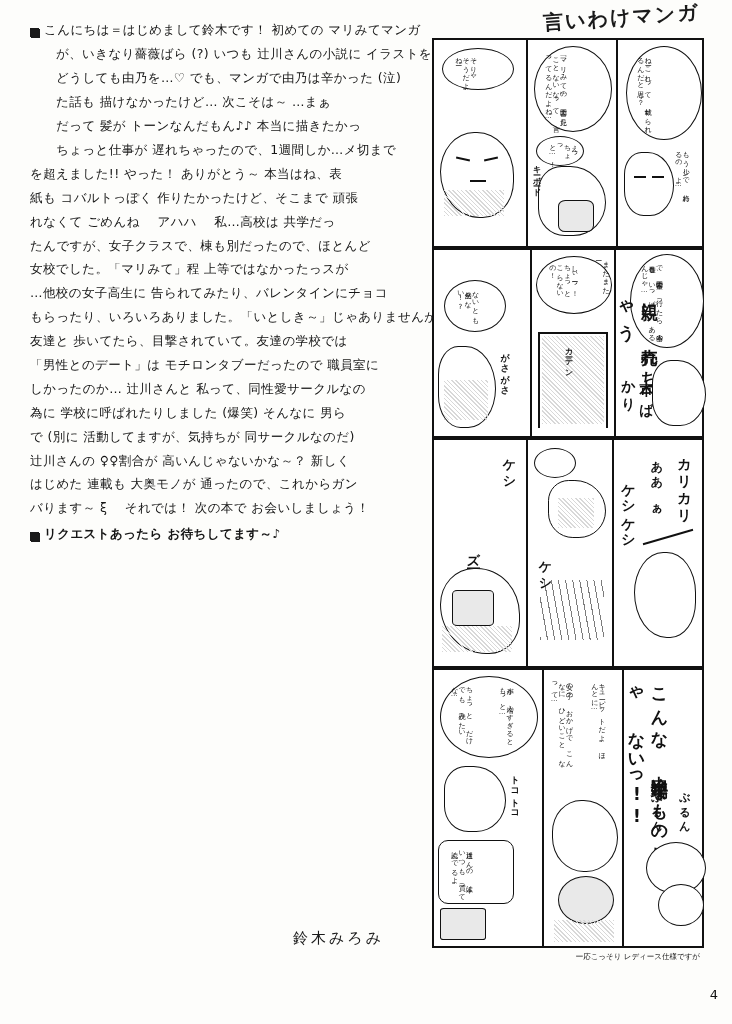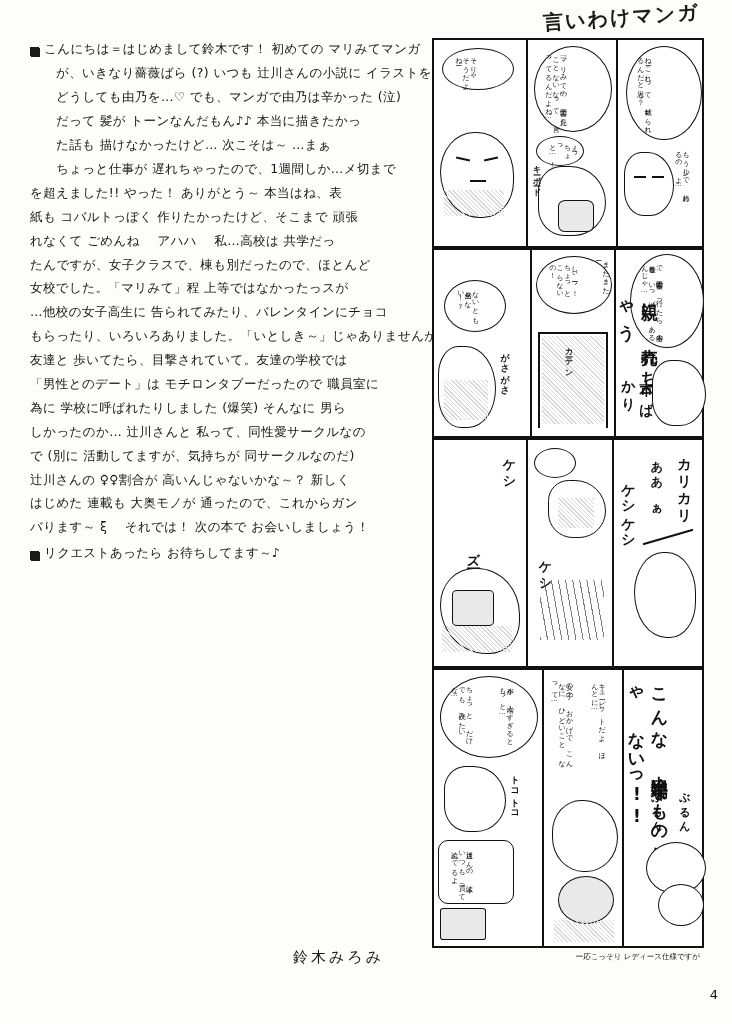--- a/index.html
+++ b/index.html
@@ -5,21 +5,21 @@
   html,body{margin:0;padding:0;background:#ffffff;}
   body{
     width:732px;height:1024px;
     font-family:"DejaVu Sans","Liberation Sans",sans-serif;
     color:#1a1a1a;position:relative;overflow:hidden;
   }
   .page{position:absolute;inset:0;background:#fdfdfb;}
 
   
   .afterword{
-    position:absolute;left:30px;top:43px;width:372px;height:930px;
+    position:absolute;left:30px;top:24px;width:372px;height:930px;
   }
   .aw-line{
     font-size:12.5px;line-height:1.0;white-space:nowrap;
     letter-spacing:0.4px;
     font-family:"DejaVu Sans","Liberation Sans",sans-serif;
     color:#151515;
     transform-origin:left center;
   }
   .aw-row{display:flex;align-items:flex-start;margin-bottom:11.4px;}
   .bullet{
@@ -95,26 +95,26 @@
       <span class="bullet"></span>
       <span class="aw-line">こんにちは＝はじめまして鈴木です！ 初めての マリみてマンガ</span>
     </div>
     <div class="aw-row indent">
       <span class="aw-line">が、いきなり薔薇ばら (?) いつも 辻川さんの小説に イラストを描</span>
     </div>
     <div class="aw-row indent">
       <span class="aw-line">どうしても由乃を…♡ でも、マンガで由乃は辛かった (泣)</span>
     </div>
     <div class="aw-row indent">
+      <span class="aw-line">た話も 描けなかったけど… 次こそは～ …まぁ</span>
+    </div>
+    <div class="aw-row indent">
       <span class="aw-line">だって 髪が トーンなんだもん♪♪ 本当に描きたかっ</span>
     </div>
     <div class="aw-row indent">
-      <span class="aw-line">た話も 描けなかったけど… 次こそは～ …まぁ</span>
-    </div>
-    <div class="aw-row indent">
       <span class="aw-line">ちょっと仕事が 遅れちゃったので、1週間しか…メ切まで</span>
     </div>
     <div class="aw-row">
       <span class="aw-line">を超えました!! やった！ ありがとう～ 本当はね、表</span>
     </div>
     <div class="aw-row">
       <span class="aw-line">紙も コバルトっぽく 作りたかったけど、そこまで 頑張</span>
     </div>
     <div class="aw-row">
       <span class="aw-line">れなくて ごめんね ゞアハハ 　私…高校は 共学だっ</span>
@@ -131,38 +131,38 @@
     <div class="aw-row">
       <span class="aw-line">もらったり、いろいろありました。「いとしき～」じゃありませんが</span>
     </div>
     <div class="aw-row">
       <span class="aw-line">友達と 歩いてたら、目撃されていて。友達の学校では</span>
     </div>
     <div class="aw-row">
       <span class="aw-line">「男性とのデート」は モチロンタブーだったので 職員室に</span>
     </div>
     <div class="aw-row">
+      <span class="aw-line">しかったのか…  辻川さんと 私って、同性愛サークルなの</span>
+    </div>
+    <div class="aw-row">
       <span class="aw-line">為に 学校に呼ばれたりしました (爆笑) そんなに 男ら</span>
     </div>
     <div class="aw-row">
-      <span class="aw-line">しかったのか…  辻川さんと 私って、同性愛サークルなの</span>
-    </div>
-    <div class="aw-row">
       <span class="aw-line">で (別に 活動してますが、気持ちが 同サークルなのだ)</span>
     </div>
     <div class="aw-row">
       <span class="aw-line">辻川さんの ♀♀割合が 高いんじゃないかな～？ 新しく</span>
     </div>
     <div class="aw-row">
       <span class="aw-line">はじめた 連載も 大奥モノが 通ったので、これからガン</span>
     </div>
     <div class="aw-row">
       <span class="aw-line">バります～ ξ  　それでは！ 次の本で お会いしましょう！</span>
     </div>
-    <div class="aw-row" style="margin-top:13px;">
+    <div class="aw-row" style="margin-top:13px;font-weight:bold;">
       <span class="bullet"></span>
       <span class="aw-line">リクエストあったら お待ちしてます～♪</span>
     </div>
 
     <div class="sig">鈴木みろみ</div>
   </div>
 
   <div class="manga">
 
     <div class="manga-title">言いわけマンガ</div>

